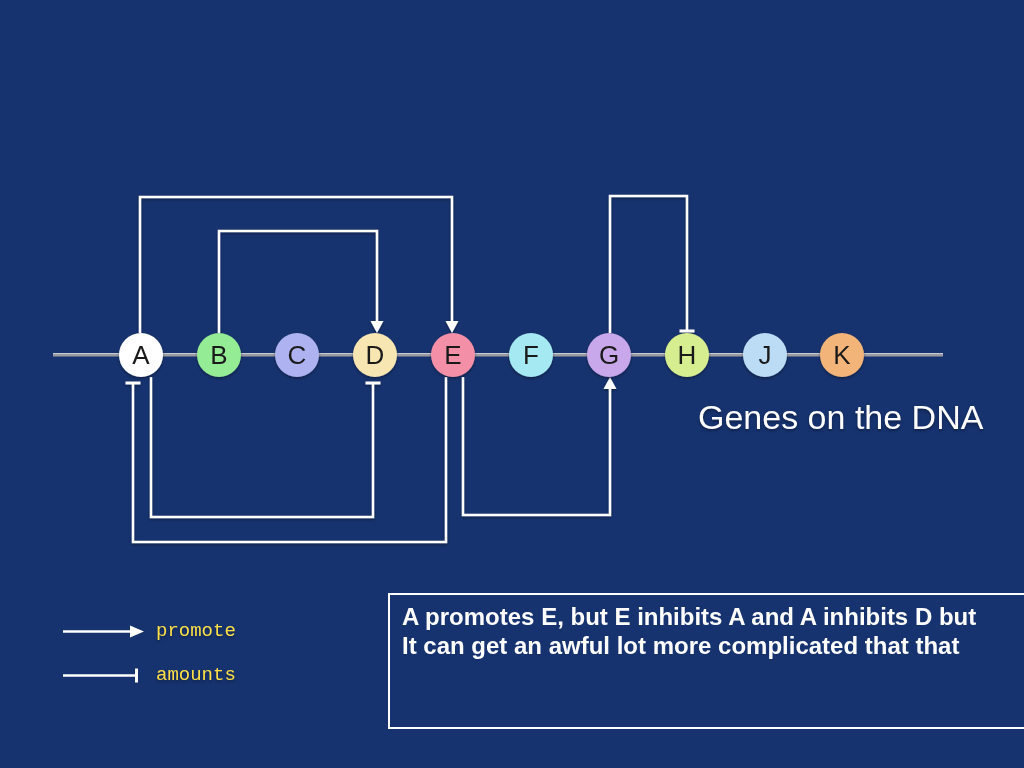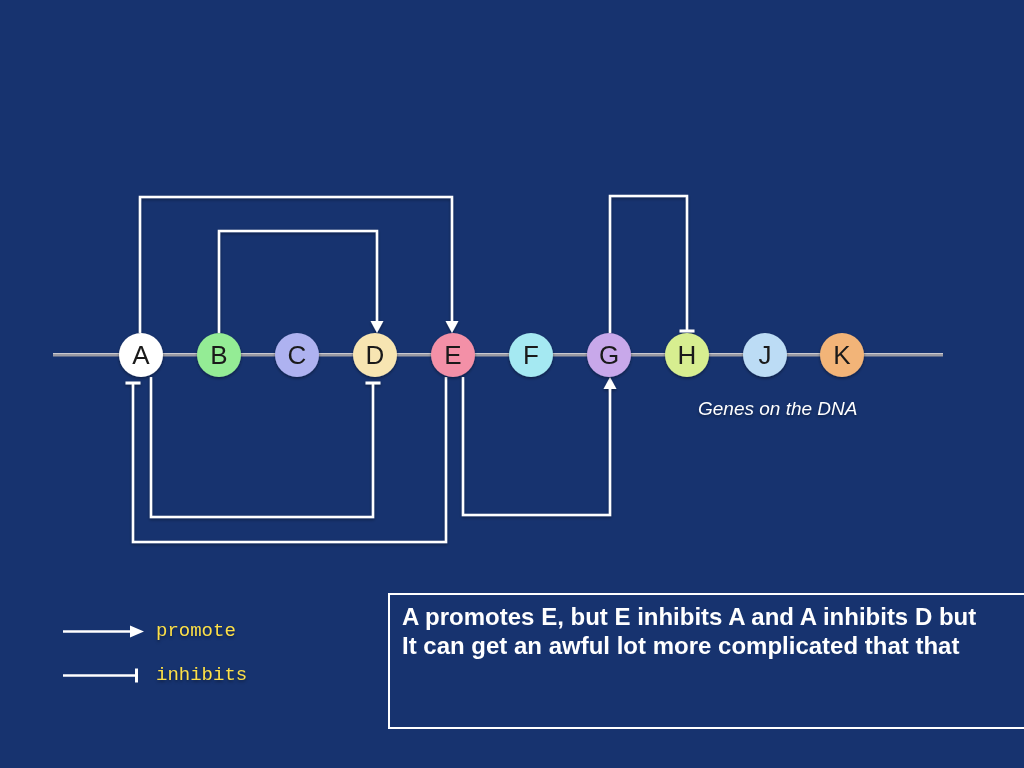--- a/index.html
+++ b/index.html
@@ -28,24 +28,23 @@
   }
   .diagram-svg {
     position: absolute;
     left: 0;
     top: 0;
   }
   .axis-label {
     position: absolute;
     left: 698px;
     top: 398px;
-    font-size: 19px;
+    font-size: 34px;
     color: #FFFFFF;
     text-shadow: 0 2px 3px rgba(0,0,0,0.35);
-    font-style: italic;
   }
   .legend {
     position: absolute;
     left: 62px;
     top: 616px;
   }
   .legend-row {
     display: flex;
     align-items: center;
     height: 30px;
@@ -167,21 +166,21 @@
         <line x1="1" y1="7.5" x2="69" y2="7.5" stroke="#FFFFFF" stroke-width="2.5"></line>
         <polygon points="68,1.5 82,7.5 68,13.5" fill="#FFFFFF"></polygon>
       </svg>
       <span class="legend-label">promote</span>
     </div>
     <div class="legend-row">
       <svg width="84" height="15">
         <line x1="1" y1="7.5" x2="74" y2="7.5" stroke="#FFFFFF" stroke-width="2.5"></line>
         <line x1="74.5" y1="0.5" x2="74.5" y2="14.5" stroke="#FFFFFF" stroke-width="3"></line>
       </svg>
-      <span class="legend-label">inhibits</span>
+      <span class="legend-label">amounts</span>
     </div>
   </div>
 
   <div class="note-box">
       <div class="note-line">A promotes E, but E inhibits A and A inhibits D but</div>
       <div class="note-line">It can get an awful lot more complicated that that</div>
     </div>
 
 </div>
 

